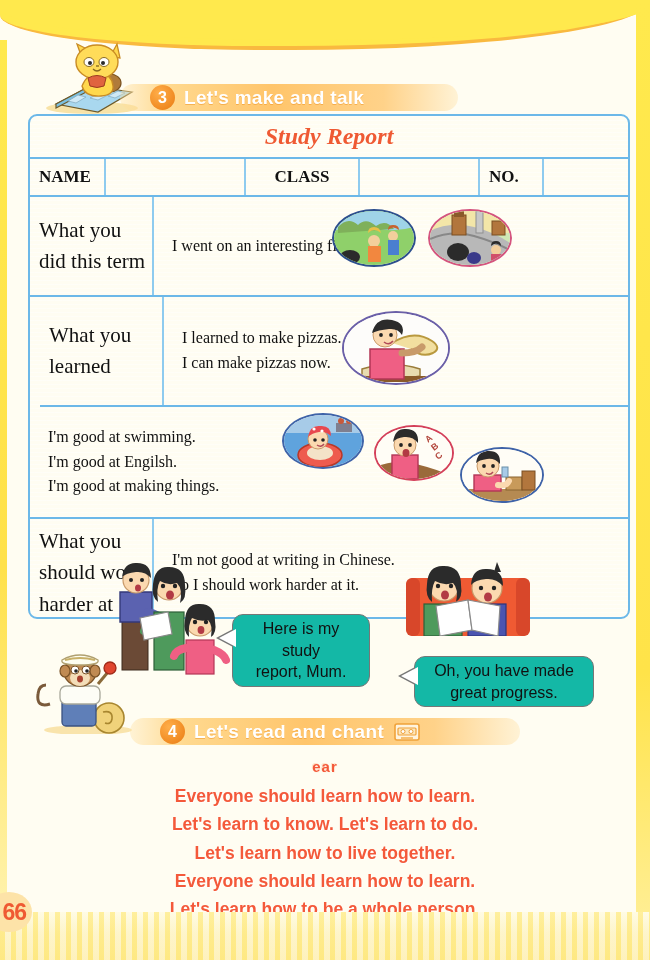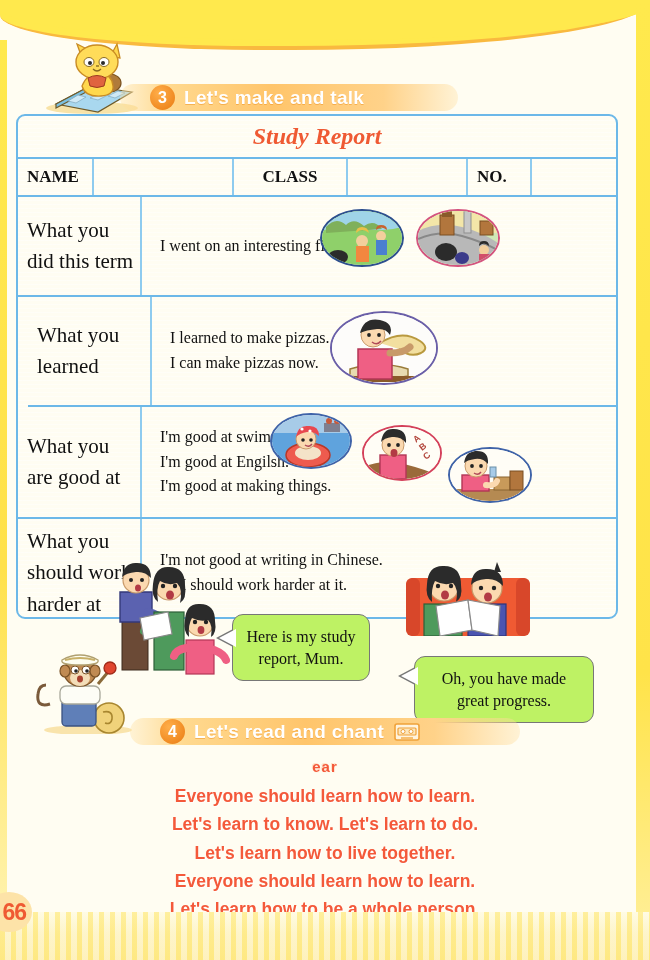--- a/index.html
+++ b/index.html
@@ -75,21 +75,21 @@
   .sec-title {
     color: #ffffff; font-family: "Liberation Sans", sans-serif;
     font-weight: bold; font-size: 19px; letter-spacing: .3px;
     margin-left: 9px; white-space: nowrap;
     text-shadow: 0 1px 0 rgba(236,150,40,.55);
   }
   .tape-icon { margin-left: 10px; display: flex; align-items: center; }
 
   
   #report {
-    position: absolute; left: 16px; top: 114px;
+    position: absolute; left: 28px; top: 114px;
     width: 602px; height: 505px;
     background: linear-gradient(to bottom,#e4f4fd,#dcf0fb);
     border: 2px solid #6cb8e8; border-radius: 9px;
     box-sizing: border-box;
     background-image: repeating-linear-gradient(0deg,
        rgba(255,255,255,.45) 0px, rgba(255,255,255,.45) 1px,
        rgba(214,238,250,0) 1px, rgba(214,238,250,0) 4px);
   }
   .rpt-title {
     height: 41px; display: flex; align-items: center; justify-content: center;
@@ -130,26 +130,26 @@
   .r3 { height: 110px; } .r4 { height: 108px; }
 
   
   .oval {
     position: absolute; border-radius: 50%;
     box-sizing: border-box; overflow: hidden;
   }
 
   
   .bubble {
-    position: absolute; background: #bef264;
+    position: absolute; background: #14b8a6;
     border: 1.6px solid #777; border-radius: 11px;
     font-size: 16px; line-height: 1.35; color: #111;
     text-align: center; box-sizing: border-box;
-    padding: 11px 12px;
-    font-family: Liberation Serif, serif;
+    padding: 3px 12px;
+    font-family: Liberation Sans, sans-serif;
   }
   .bubble .tail, .bubble .tail-i {
     position: absolute; width: 0; height: 0;
     border-top: 9px solid transparent; border-bottom: 9px solid transparent;
   }
   .bubble .tail   { left: -17px; top: 14px; border-right: 17px solid #777; }
   .bubble .tail-i { left: -14px; top: 14px; border-right: 17px solid #fff; }
 
   
   #chant {
@@ -289,21 +289,20 @@
           <path d="M28 20 q4 -16 20 -13 q14 3 10 15 q-4 -7 -13 -6 q-11 1 -17 4z" fill="#2b2b2b"></path>
           <circle cx="37" cy="22" r="1.9" fill="#222"></circle>
             <circle cx="47" cy="22" r="1.9" fill="#222"></circle>
           <path d="M40 29 q5 4 9 -1" stroke="#b04a58" stroke-width="1.6" fill="none"></path>
           <path d="M58 40 q14 0 20 -6" stroke="#c89a6a" stroke-width="7" fill="none" stroke-linecap="round"></path>
         </svg>
       </div>
     </div>
 
     <div class="rpt-row r3">
-      <div class="rpt-q">What you are good at</div>
       <div class="rpt-a">
         <div>I'm good at swimming.</div>
         <div>I'm good at Engilsh.</div>
         <div>I'm good at making things.</div>
       </div>
       <div class="oval" style="left:252px;top:6px;width:82px;height:56px;border:2.5px solid #3f63a8;">
         <svg width="78" height="52" viewBox="0 0 78 52" preserveAspectRatio="none">
           <rect width="78" height="20" fill="#a7cbe8"></rect>
           <rect y="18" width="78" height="34" fill="#5fa3dd"></rect>
           <rect x="52" y="8" width="16" height="9" fill="#7f7f8f"></rect>

